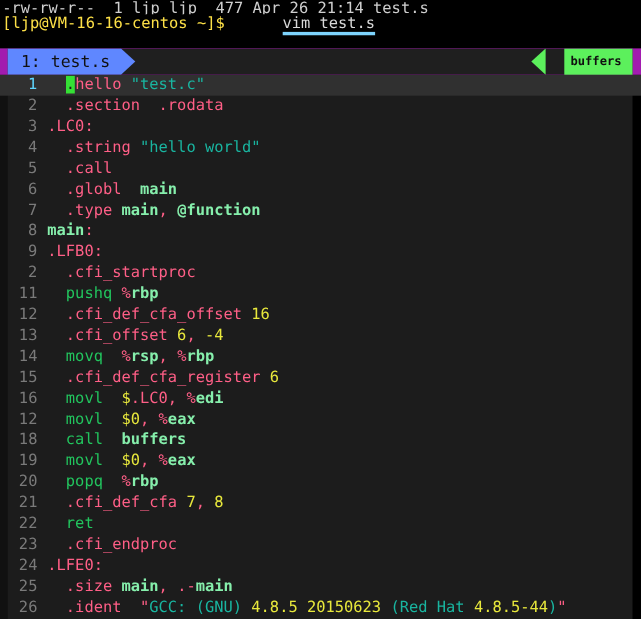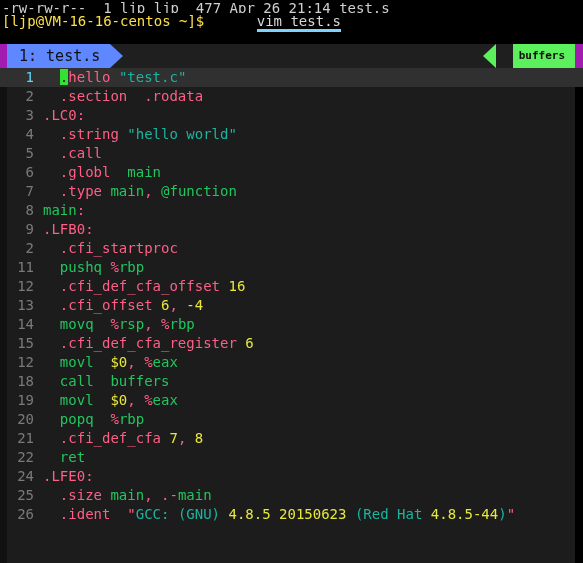--- a/index.html
+++ b/index.html
@@ -46,21 +46,21 @@
   .lnum{
     display:inline-block;width:34px;text-align:right;
     color:#7a7a7a;font-size:14px;padding-right:0;
   }
   .row.cursorline .lnum{color:#5fd7ff;}
   .codetext{display:inline-block;padding-left:9px;font-size:14px;}
   
   .d{color:#ff5f87;}   
   .s{color:#19b5a0;}   
   .k{color:#22c55e;}   
-  .id{color:#22c55e;}  
+  .id{color:#86efac;font-weight:bold;}  
   .n{color:#e8e83c;}   
   .p{color:#ff5f87;}   
   .y{color:#e8e83c;}
   .w{color:#c9c9c9;}
   .cur{background:#35e035;color:#1c1c1c;}
 </style>
 </head>
 <body>
 
 <div id="terminal">
@@ -89,23 +89,25 @@
       <div class="row"><span class="lnum">6</span><span class="codetext"><span class="w">  </span><span class="d">.globl</span><span class="w">  </span><span class="id">main</span></span></div>
       <div class="row"><span class="lnum">7</span><span class="codetext"><span class="w">  </span><span class="d">.type </span><span class="id">main</span><span class="d">,</span><span class="w"> </span><span class="id">@function</span></span></div>
       <div class="row"><span class="lnum">8</span><span class="codetext"><span class="id">main</span><span class="d">:</span></span></div>
       <div class="row"><span class="lnum">9</span><span class="codetext"><span class="d">.LFB0:</span></span></div>
       <div class="row"><span class="lnum">2</span><span class="codetext"><span class="w">  </span><span class="d">.cfi_startproc</span></span></div>
       <div class="row"><span class="lnum">11</span><span class="codetext"><span class="w">  </span><span class="k">pushq</span><span class="w"> </span><span class="p">%</span><span class="id">rbp</span></span></div>
       <div class="row"><span class="lnum">12</span><span class="codetext"><span class="w">  </span><span class="d">.cfi_def_cfa_offset</span><span class="w"> </span><span class="n">16</span></span></div>
       <div class="row"><span class="lnum">13</span><span class="codetext"><span class="w">  </span><span class="d">.cfi_offset</span><span class="w"> </span><span class="n">6</span><span class="d">,</span><span class="w"> </span><span class="n">-4</span></span></div>
       <div class="row"><span class="lnum">14</span><span class="codetext"><span class="w">  </span><span class="k">movq</span><span class="w">  </span><span class="p">%</span><span class="id">rsp</span><span class="d">,</span><span class="w"> </span><span class="p">%</span><span class="id">rbp</span></span></div>
       <div class="row"><span class="lnum">15</span><span class="codetext"><span class="w">  </span><span class="d">.cfi_def_cfa_register</span><span class="w"> </span><span class="n">6</span></span></div>
+      <div class="row"><span class="lnum">16</span><span class="codetext"><span class="w">  </span><span class="k">movl</span><span class="w">  </span><span class="y">$</span><span class="d">.LC0</span><span class="d">,</span><span class="w"> </span><span class="p">%</span><span class="id">edi</span></span></div>
       <div class="row"><span class="lnum">12</span><span class="codetext"><span class="w">  </span><span class="k">movl</span><span class="w">  </span><span class="n">$0</span><span class="d">,</span><span class="w"> </span><span class="p">%</span><span class="id">eax</span></span></div>
       <div class="row"><span class="lnum">18</span><span class="codetext"><span class="w">  </span><span class="k">call</span><span class="w">  </span><span class="id">buffers</span></span></div>
       <div class="row"><span class="lnum">19</span><span class="codetext"><span class="w">  </span><span class="k">movl</span><span class="w">  </span><span class="n">$0</span><span class="d">,</span><span class="w"> </span><span class="p">%</span><span class="id">eax</span></span></div>
       <div class="row"><span class="lnum">20</span><span class="codetext"><span class="w">  </span><span class="k">popq</span><span class="w">  </span><span class="p">%</span><span class="id">rbp</span></span></div>
       <div class="row"><span class="lnum">21</span><span class="codetext"><span class="w">  </span><span class="d">.cfi_def_cfa</span><span class="w"> </span><span class="n">7</span><span class="d">,</span><span class="w"> </span><span class="n">8</span></span></div>
       <div class="row"><span class="lnum">22</span><span class="codetext"><span class="w">  </span><span class="k">ret</span></span></div>
+      <div class="row"><span class="lnum">23</span><span class="codetext"><span class="w">  </span><span class="d">.cfi_endproc</span></span></div>
       <div class="row"><span class="lnum">24</span><span class="codetext"><span class="d">.LFE0:</span></span></div>
       <div class="row"><span class="lnum">25</span><span class="codetext"><span class="w">  </span><span class="d">.size </span><span class="id">main</span><span class="d">,</span><span class="w"> </span><span class="d">.-</span><span class="id">main</span></span></div>
       <div class="row"><span class="lnum">26</span><span class="codetext"><span class="w">  </span><span class="d">.ident</span><span class="w">  </span><span class="d">"</span><span class="s">GCC: </span><span class="s">(GNU) </span><span class="n">4.8.5 20150623</span><span class="w"> </span><span class="s">(</span><span class="s">Red Hat </span><span class="n">4.8.5-44</span><span class="s">)</span><span class="d">"</span></span></div>
     </div>
 </div>
 
 </body></html>

